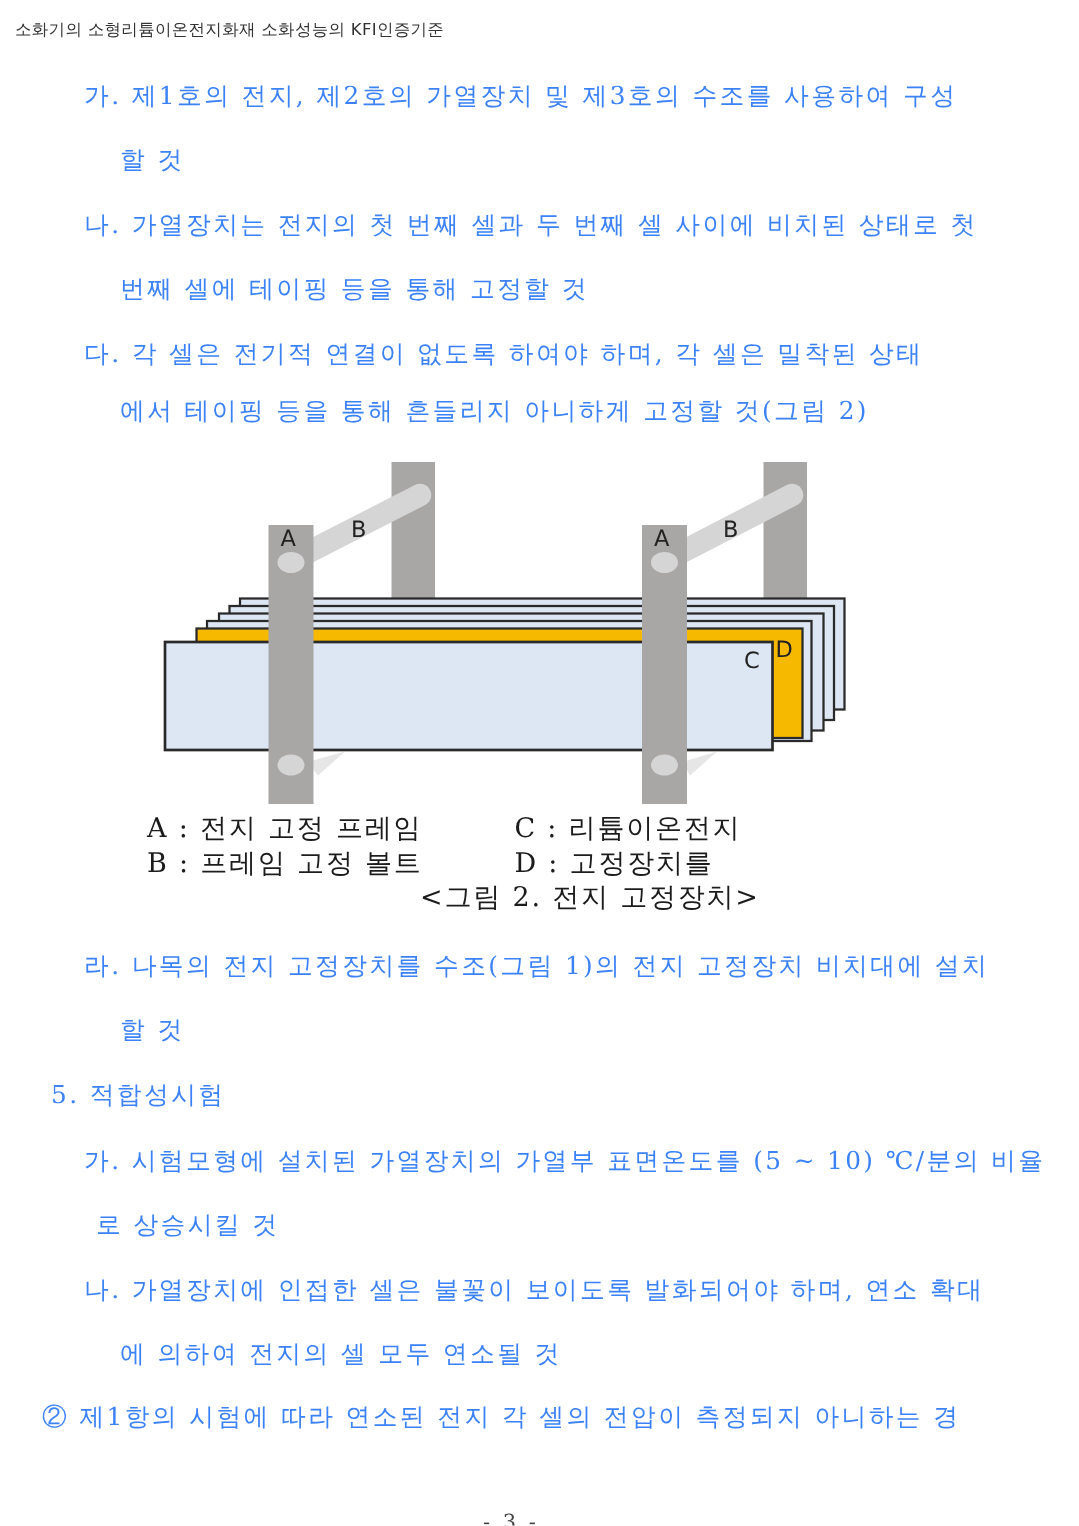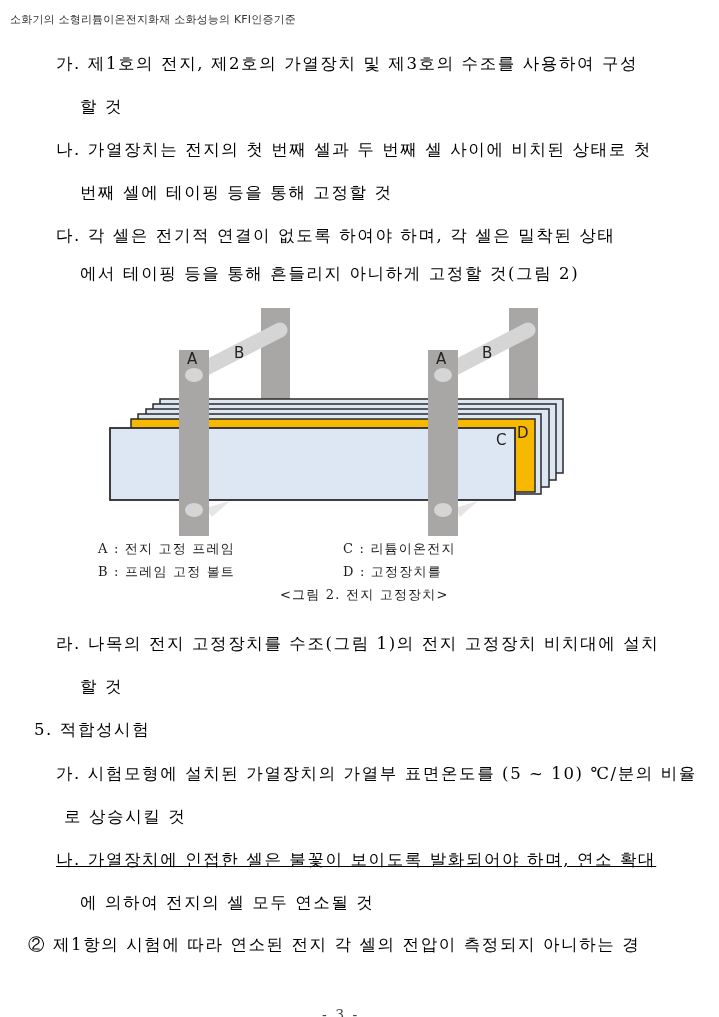--- a/index.html
+++ b/index.html
@@ -1,21 +1,21 @@
 <!DOCTYPE html>
 <html><head>
 <meta charset="utf-8">
 <style>
   html, body { margin: 0; padding: 0; background: #ffffff; }
   body { width: 719px; height: 1017px; position: relative; overflow: hidden;
          font-family: "DejaVu Serif", "Liberation Serif", serif; color: #222; }
   .header { position: absolute; left: 10px; top: 12px; font-family: "DejaVu Sans", "Liberation Sans", sans-serif;
             font-size: 11px; color: #333; letter-spacing: 0.2px; }
-  .line { position: absolute; font-size: 16.5px; white-space: nowrap; letter-spacing: 1.6px; color: #000000; }
-  .fig-cap { position: absolute; font-size: 13px; white-space: nowrap; letter-spacing: 1.2px; color: #1c1c1c; }
+  .line { position: absolute; font-size: 16.5px; white-space: nowrap; letter-spacing: 1.6px; color: #3b82f6; }
+  .fig-cap { position: absolute; font-size: 18px; white-space: nowrap; letter-spacing: 1.2px; color: #1c1c1c; }
   .page-num { position: absolute; left: 322px; top: 1007px; font-size: 14px; color: #444; letter-spacing: 2px; }
   .figure { position: absolute; left: 0; top: 0; width: 719px; height: 1017px; pointer-events: none; }
   .figure svg { position: absolute; left: 0; top: 0; }
   .flabel { font-family: "DejaVu Sans", "Liberation Sans", sans-serif; font-size: 15px; fill: #222; }
 </style>
 </head>
 <body>
 
 <div class="header">소화기의 소형리튬이온전지화재 소화성능의 KFI인증기준</div>
 
@@ -73,18 +73,18 @@
 <div class="fig-cap" style="left:236px; top:586px;margin-left:44px;">&lt;그림 2. 전지 고정장치&gt;</div>
 
 <div class="line" style="left:56px; top:633px;">라. 나목의 전지 고정장치를 수조(그림 1)의 전지 고정장치 비치대에 설치</div>
 <div class="line" style="left:80px; top:676px;">할 것</div>
 
 <div class="line" style="left:34px; top:719px;text-align:right;">5. 적합성시험</div>
 
 <div class="line" style="left:56px; top:763px;text-align:center;">가. 시험모형에 설치된 가열장치의 가열부 표면온도를 (5 ~ 10) ℃/분의 비율</div>
 <div class="line" style="left:64px; top:806px;">로 상승시킬 것</div>
 
-<div class="line" style="left:56px; top:849px;text-decoration:underline;">나. 가열장치에 인접한 셀은 불꽃이 보이도록 발화되어야 하며, 연소 확대</div>
+<div class="line" style="left:56px; top:849px;">나. 가열장치에 인접한 셀은 불꽃이 보이도록 발화되어야 하며, 연소 확대</div>
 <div class="line" style="left:80px; top:892px;">에 의하여 전지의 셀 모두 연소될 것</div>
 
 <div class="line" style="left:28px; top:934px;">② 제1항의 시험에 따라 연소된 전지 각 셀의 전압이 측정되지 아니하는 경</div>
 
 <div class="page-num">- 3 -</div>
 
 </body></html>

